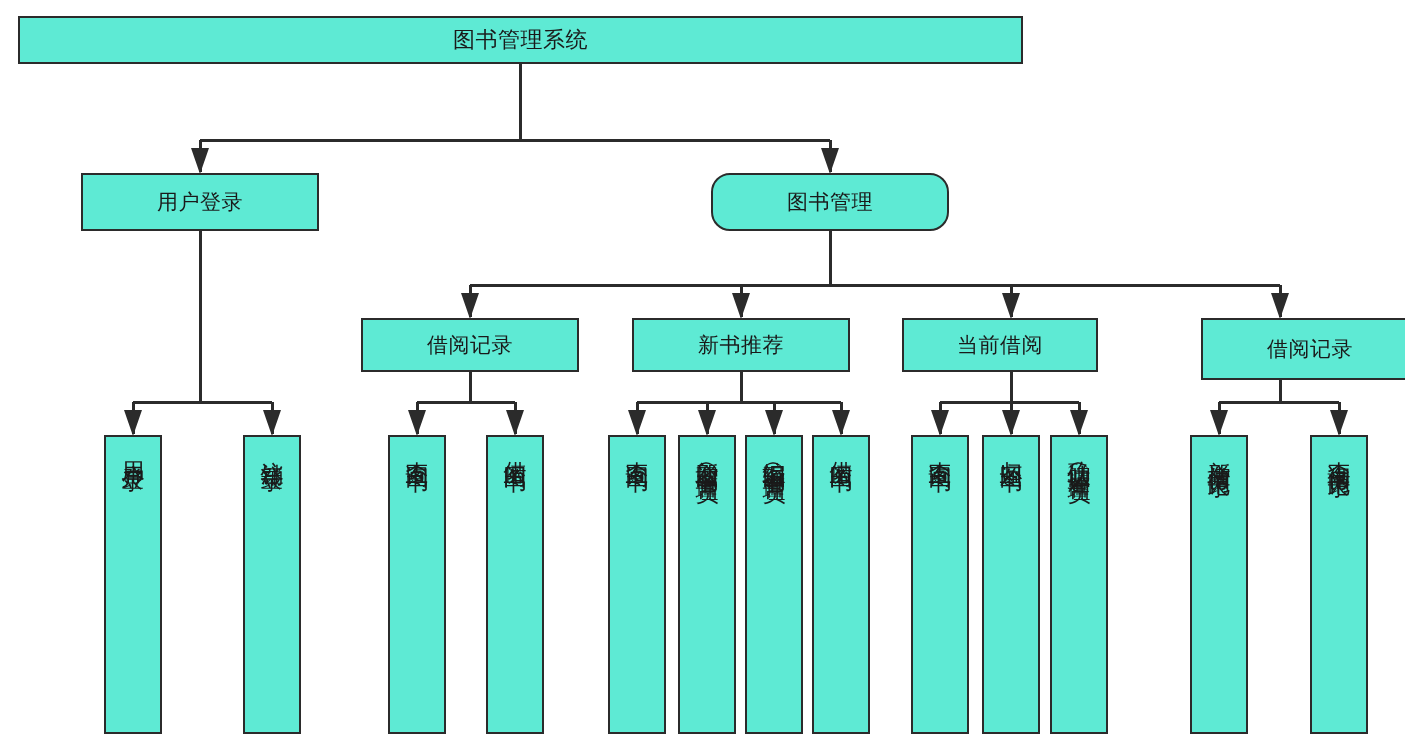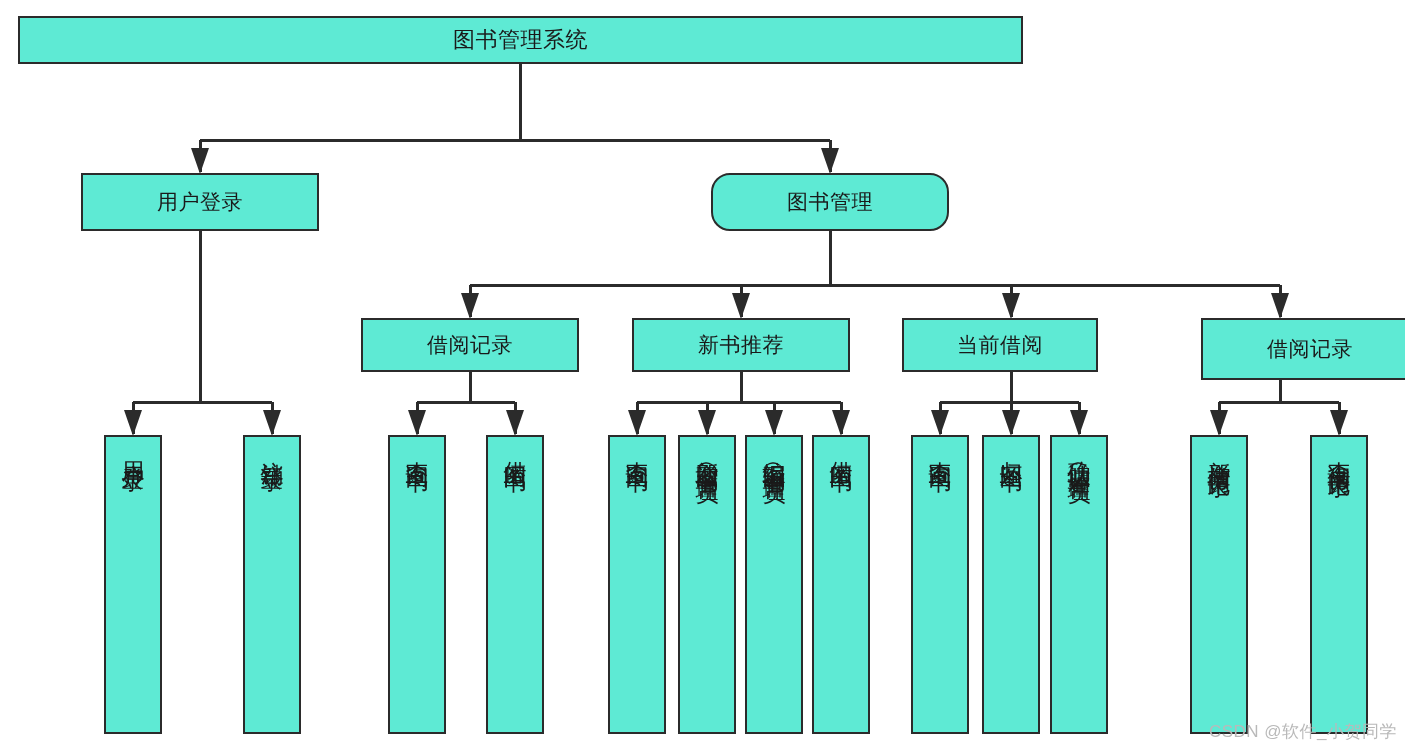--- a/index.html
+++ b/index.html
@@ -187,14 +187,13 @@
       <div class="node vert" style="left: 1050px; top: 435px; width: 58px; height: 299px;">
         <span class="node-label">确认归还（管理员）</span>
       </div>
       <div class="node vert" style="left: 1190px; top: 435px; width: 58px; height: 299px;">
         <span class="node-label">新增借阅记录</span>
       </div>
       <div class="node vert" style="left: 1310px; top: 435px; width: 58px; height: 299px;">
         <span class="node-label">查询借阅记录</span>
       </div>
     </div>
-  <div id="watermark">CSDN @软件_小贺同学</div>
 </div>
 
 </body></html>

